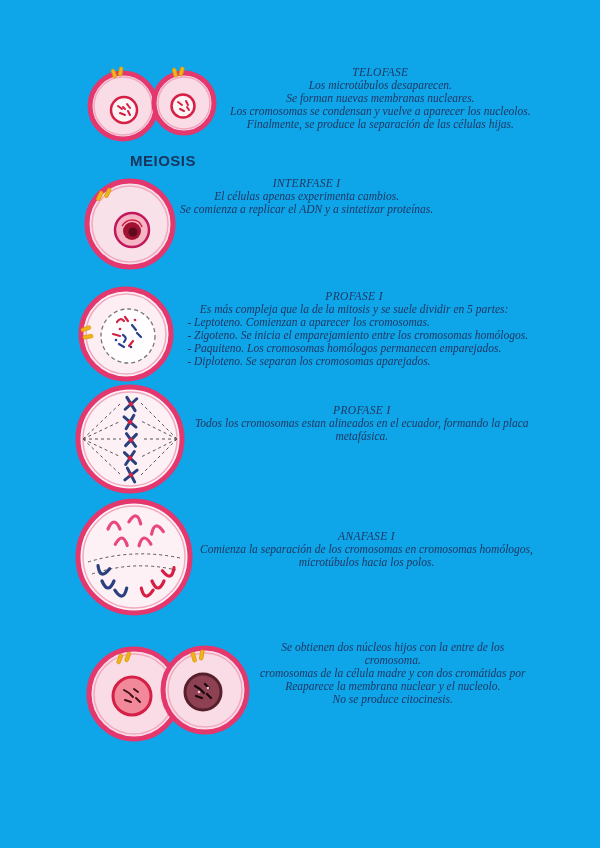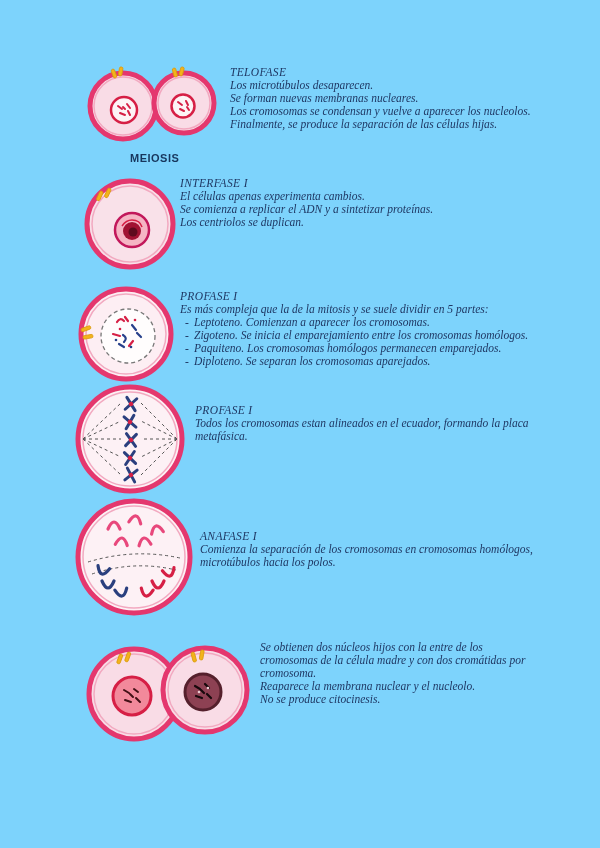--- a/index.html
+++ b/index.html
@@ -1,22 +1,22 @@
 <!DOCTYPE html>
 <html><head>
 <meta charset="utf-8">
 <style>
   html,body{margin:0;padding:0;}
   body{width:600px;height:848px;background:#ffffff;position:relative;overflow:hidden;
        font-family:"Liberation Serif",serif;}
-  .page{position:absolute;inset:0;background:#7dd3fc;}
+  .page{position:absolute;inset:0;background:#0ea5e9;text-align:center;}
   .abs{position:absolute;}
   .txt{font-style:italic;font-size:11.5px;line-height:13px;color:#1f3864;white-space:nowrap;}
   .title{letter-spacing:.35px;}
-  .heading{font-family:"Liberation Sans",sans-serif;font-weight:bold;font-size:11px;
+  .heading{font-family:"Liberation Sans",sans-serif;font-weight:bold;font-size:15px;
            color:#17365d;letter-spacing:.5px;padding-left:48px;}
   .bullet{display:flex;}
   .bullet .mk{width:14px;padding-left:5px;box-sizing:border-box;}
   svg{display:block;}
 </style>
 </head>
 <body>
 
 <div class="page">
 
@@ -63,21 +63,20 @@
     <g fill="#f3b31b" stroke="#d99a0e" stroke-width="0.8">
       <rect x="18" y="15" width="3.5" height="10" rx="1.5" transform="rotate(25 20 20)"></rect>
       <rect x="26" y="12" width="3.5" height="10" rx="1.5" transform="rotate(25 28 17)"></rect>
     </g>
   </svg>
 
   <div class="abs txt" style="left:180px;top:177px">
     <div class="title">INTERFASE I</div>
     <div>El células apenas experimenta cambios.</div>
     <div>Se comienza a replicar el ADN y a sintetizar proteínas.</div>
-    <div>Los centriolos se duplican.</div>
   </div>
 
   <svg class="abs" style="left:75px;top:284px" width="100" height="100" viewBox="0 0 100 100">
     <circle cx="51" cy="50" r="45" fill="#fdeef3" stroke="#e4376e" stroke-width="5"></circle>
     <circle cx="51" cy="50" r="40" fill="none" stroke="#f2a9c0" stroke-width="1.5"></circle>
     <circle cx="53" cy="52" r="27" fill="#fffdfd" stroke="#777777" stroke-width="1.3" stroke-dasharray="4 3"></circle>
     <g stroke-linecap="round" fill="none">
       <path d="M42 38 q3 -5 7 -1 M38 50 l7 2 M58 57 l-4 5 M50 33 l3 4" stroke="#d61f45" stroke-width="2.2"></path>
       <path d="M57 41 l4 5 M48 51 q5 3 1 7 M62 49 l4 4 M44 60 l5 3" stroke="#27408b" stroke-width="2.2"></path>
       <circle cx="60" cy="36" r="1.3" fill="#d61f45" stroke="none"></circle>
@@ -193,19 +192,19 @@
     <g fill="#f3b31b" stroke="#d99a0e" stroke-width="0.8">
       <rect x="38" y="22" width="3.5" height="10" rx="1.5" transform="rotate(20 40 27)"></rect>
       <rect x="46" y="20" width="3.5" height="10" rx="1.5" transform="rotate(20 48 25)"></rect>
       <rect x="112" y="20" width="3.5" height="10" rx="1.5" transform="rotate(-15 114 25)"></rect>
       <rect x="120" y="18" width="3.5" height="10" rx="1.5" transform="rotate(10 122 23)"></rect>
     </g>
   </svg>
 
   <div class="abs txt" style="left:260px;top:641px">
     <div>Se obtienen dos núcleos hijos con la entre de los</div>
+    <div>cromosoma.</div>
     <div>cromosomas de la célula madre y con dos cromátidas por</div>
-    <div>cromosoma.</div>
     <div>Reaparece la membrana nuclear y el nucleolo.</div>
     <div>No se produce citocinesis.</div>
   </div>
 
 </div>
 
 </body></html>

